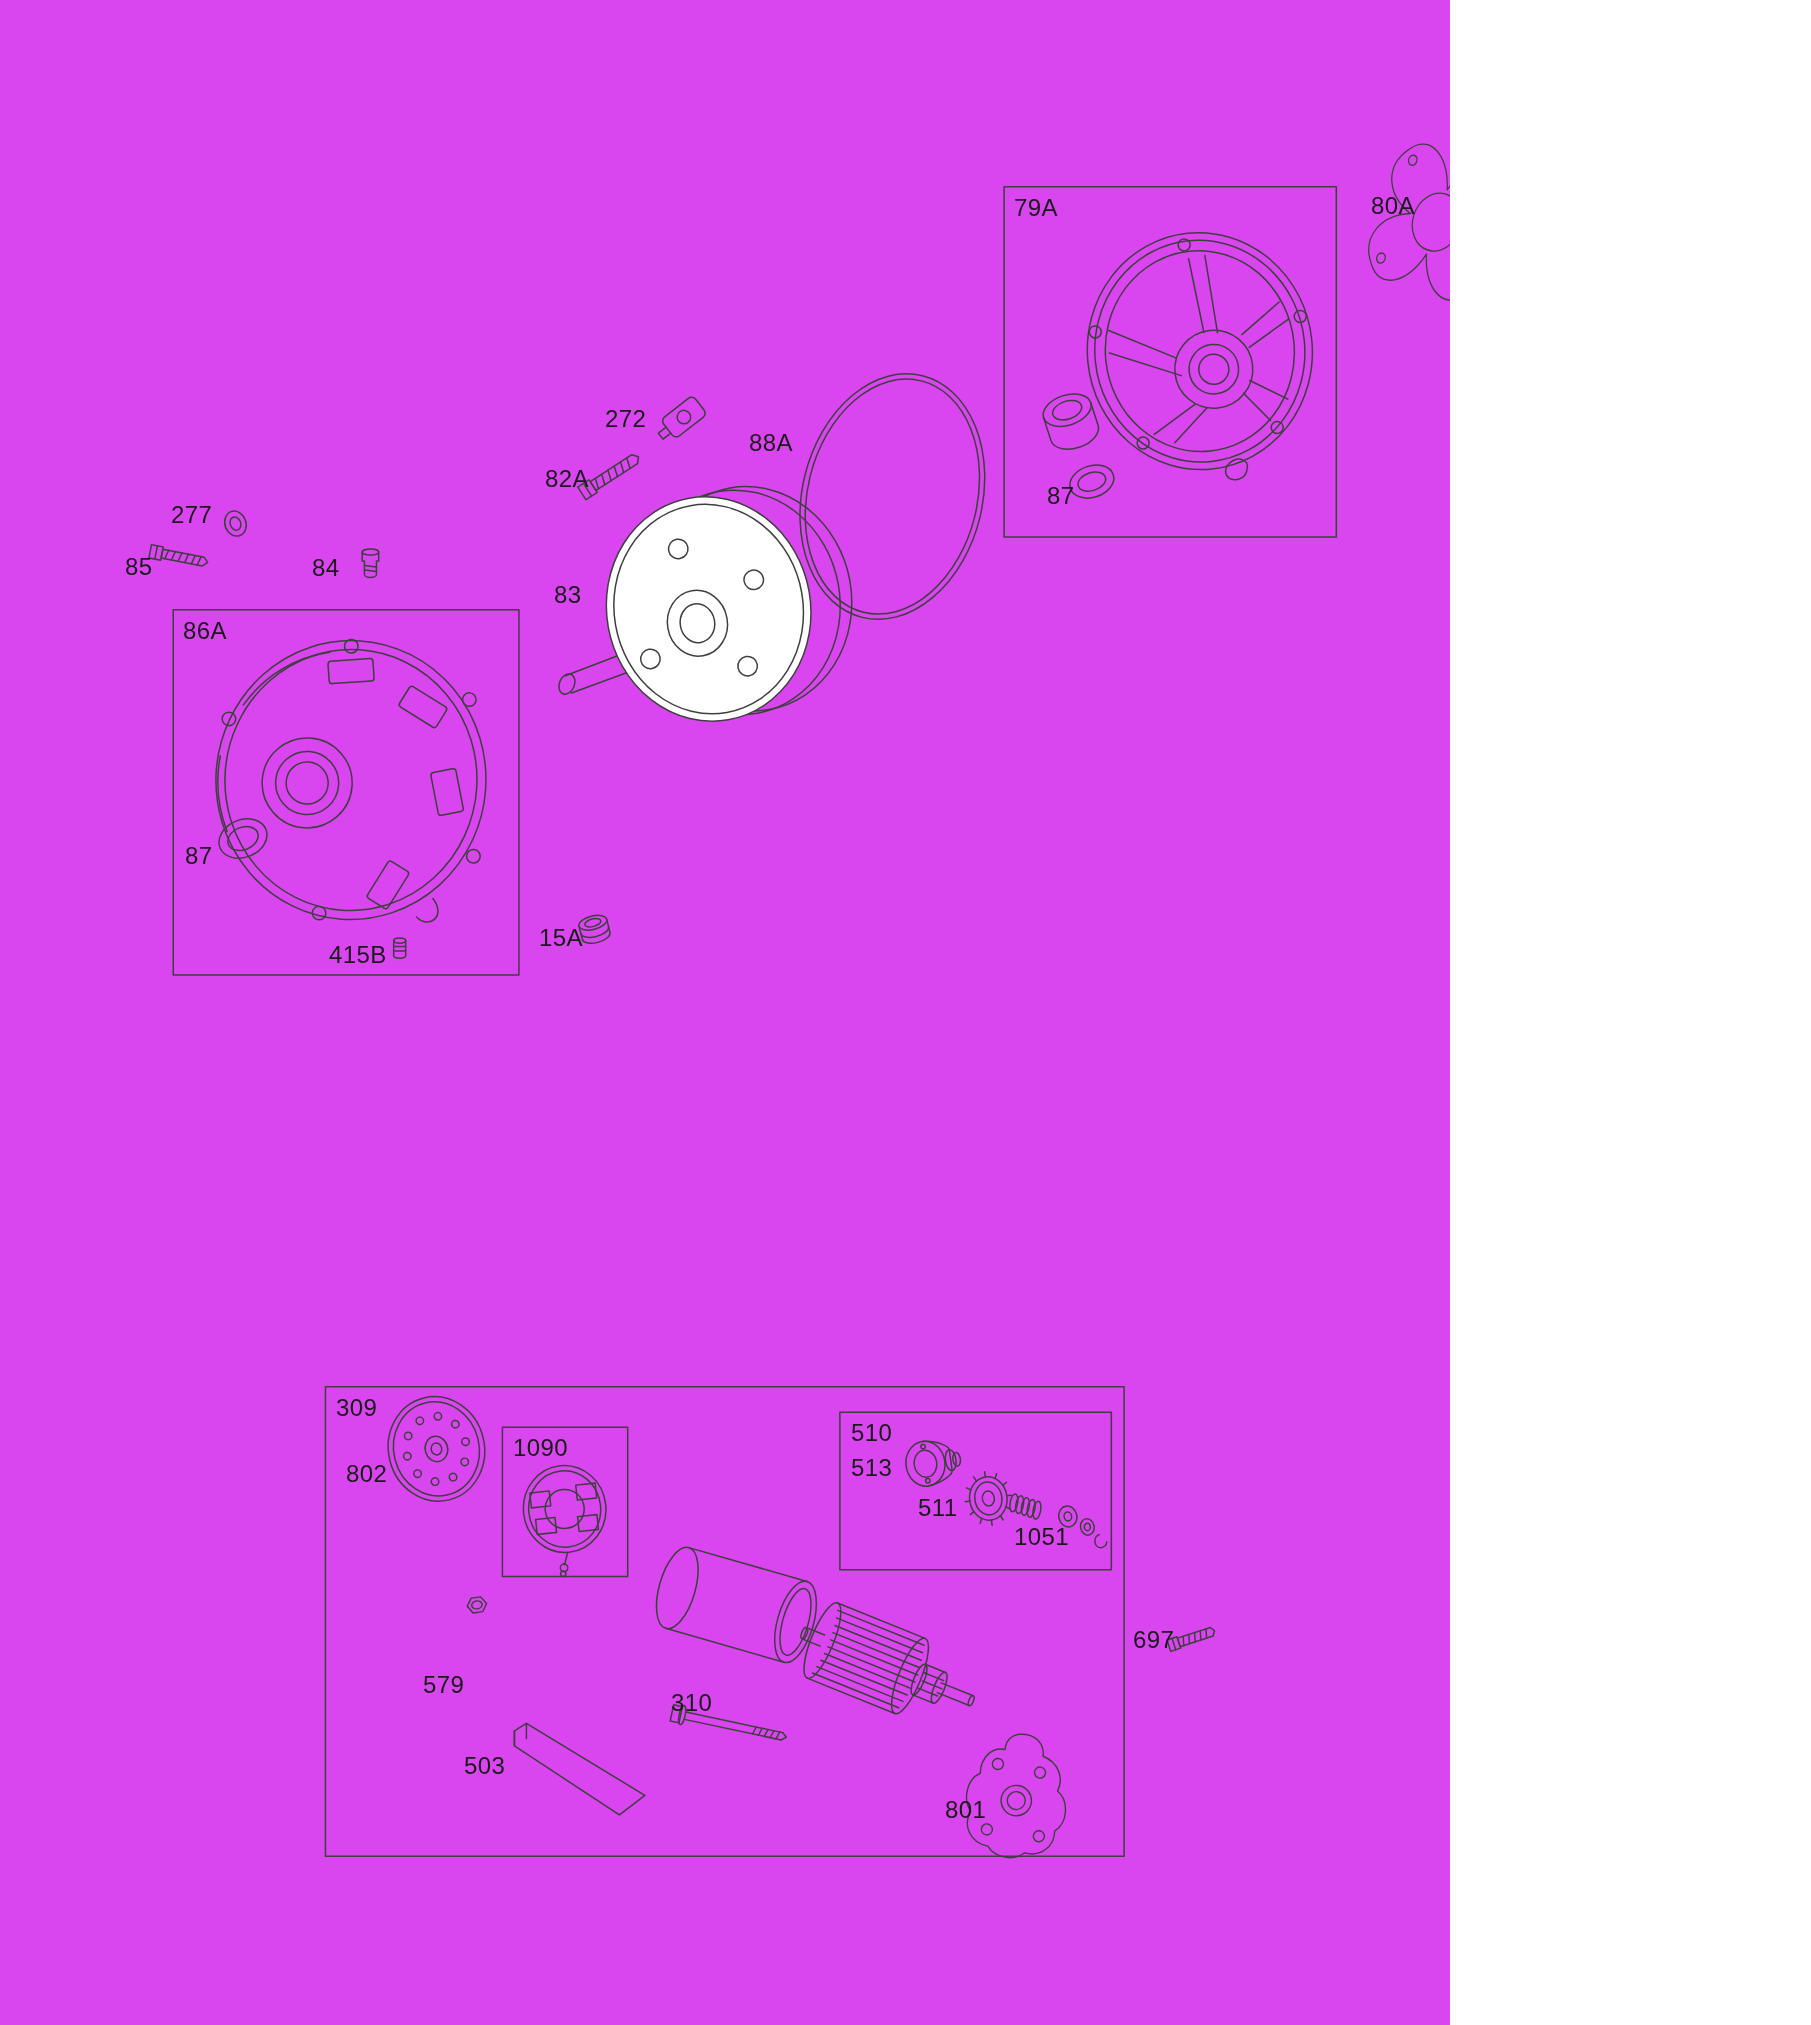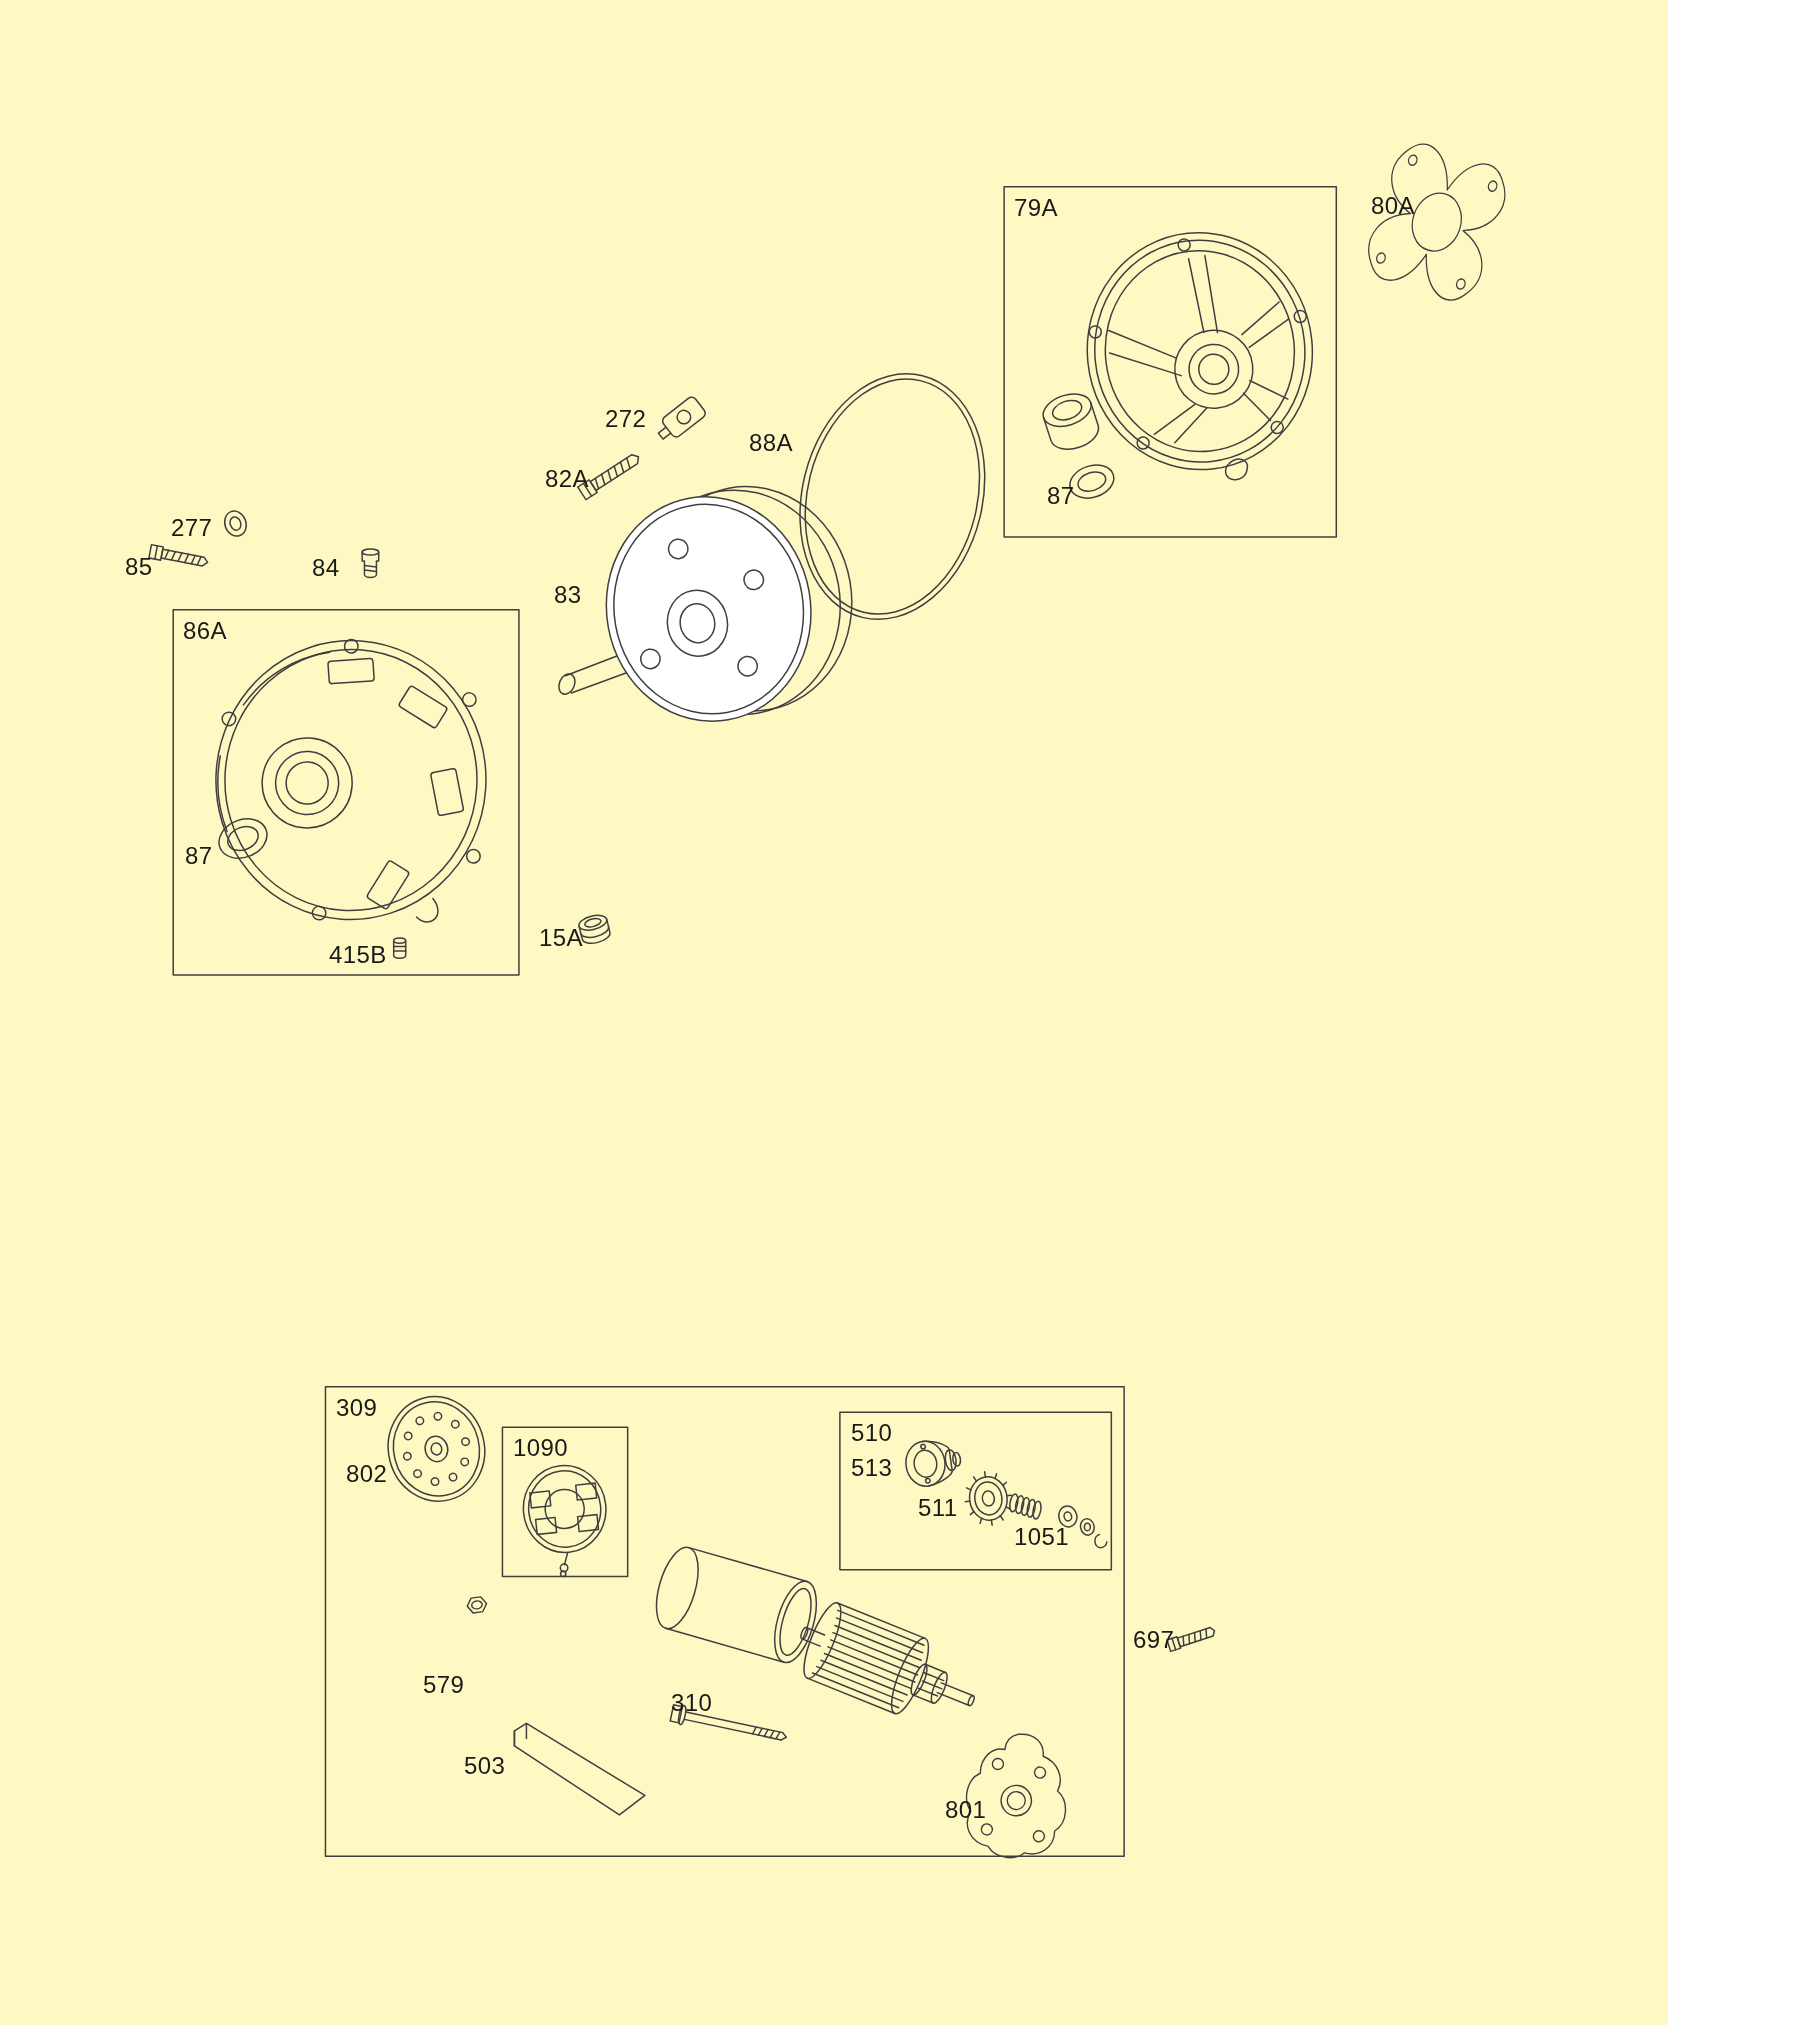--- a/index.html
+++ b/index.html
@@ -1,21 +1,21 @@
 <!DOCTYPE html>
 <html style="font-size:12px"><head>
 <meta charset="utf-8">
 <style>
   * { box-sizing: border-box; }
   html, body { margin: 0; padding: 0; background: #ffffff; }
   .canvas {
     position: relative;
-    width: 1668px;
+    width: 1450px;
     height: 2025px;
-    background: #fef9c3;
+    background: #d946ef;
     font-family: "Liberation Sans", sans-serif;
     overflow: hidden;
   }
   .canvas > svg { position: absolute; left: 0; top: 0; }
   .callout {
     position: absolute;
     font-size: 24px;
     color: #1a1a1a;
     white-space: nowrap;
     letter-spacing: 0.4px;
@@ -324,21 +324,21 @@
       <line x1="40" y1="-6" x2="37" y2="6"></line>
     </g>
   </svg>
 
   <div class="callout" style="left:1014px; top:194px">79A</div>
   <div class="callout" style="left:1371px; top:192px">80A</div>
   <div class="callout" style="left:605px;  top:405px">272</div>
   <div class="callout" style="left:545px;  top:465px">82A</div>
   <div class="callout" style="left:749px;  top:429px">88A</div>
   <div class="callout" style="left:1047px; top:482px">87</div>
-  <div class="callout" style="left:171px;  top:514px">277</div>
+  <div class="callout" style="left:171px;  top:501px">277</div>
   <div class="callout" style="left:125px;  top:553px">85</div>
   <div class="callout" style="left:312px;  top:554px">84</div>
   <div class="callout" style="left:554px;  top:581px">83</div>
   <div class="callout" style="left:183px;  top:617px">86A</div>
   <div class="callout" style="left:185px;  top:842px">87</div>
   <div class="callout" style="left:329px;  top:941px">415B</div>
   <div class="callout" style="left:539px;  top:924px">15A</div>
   <div class="callout" style="left:336px;  top:1394px">309</div>
   <div class="callout" style="left:346px;  top:1460px">802</div>
   <div class="callout" style="left:513px;  top:1434px">1090</div>

